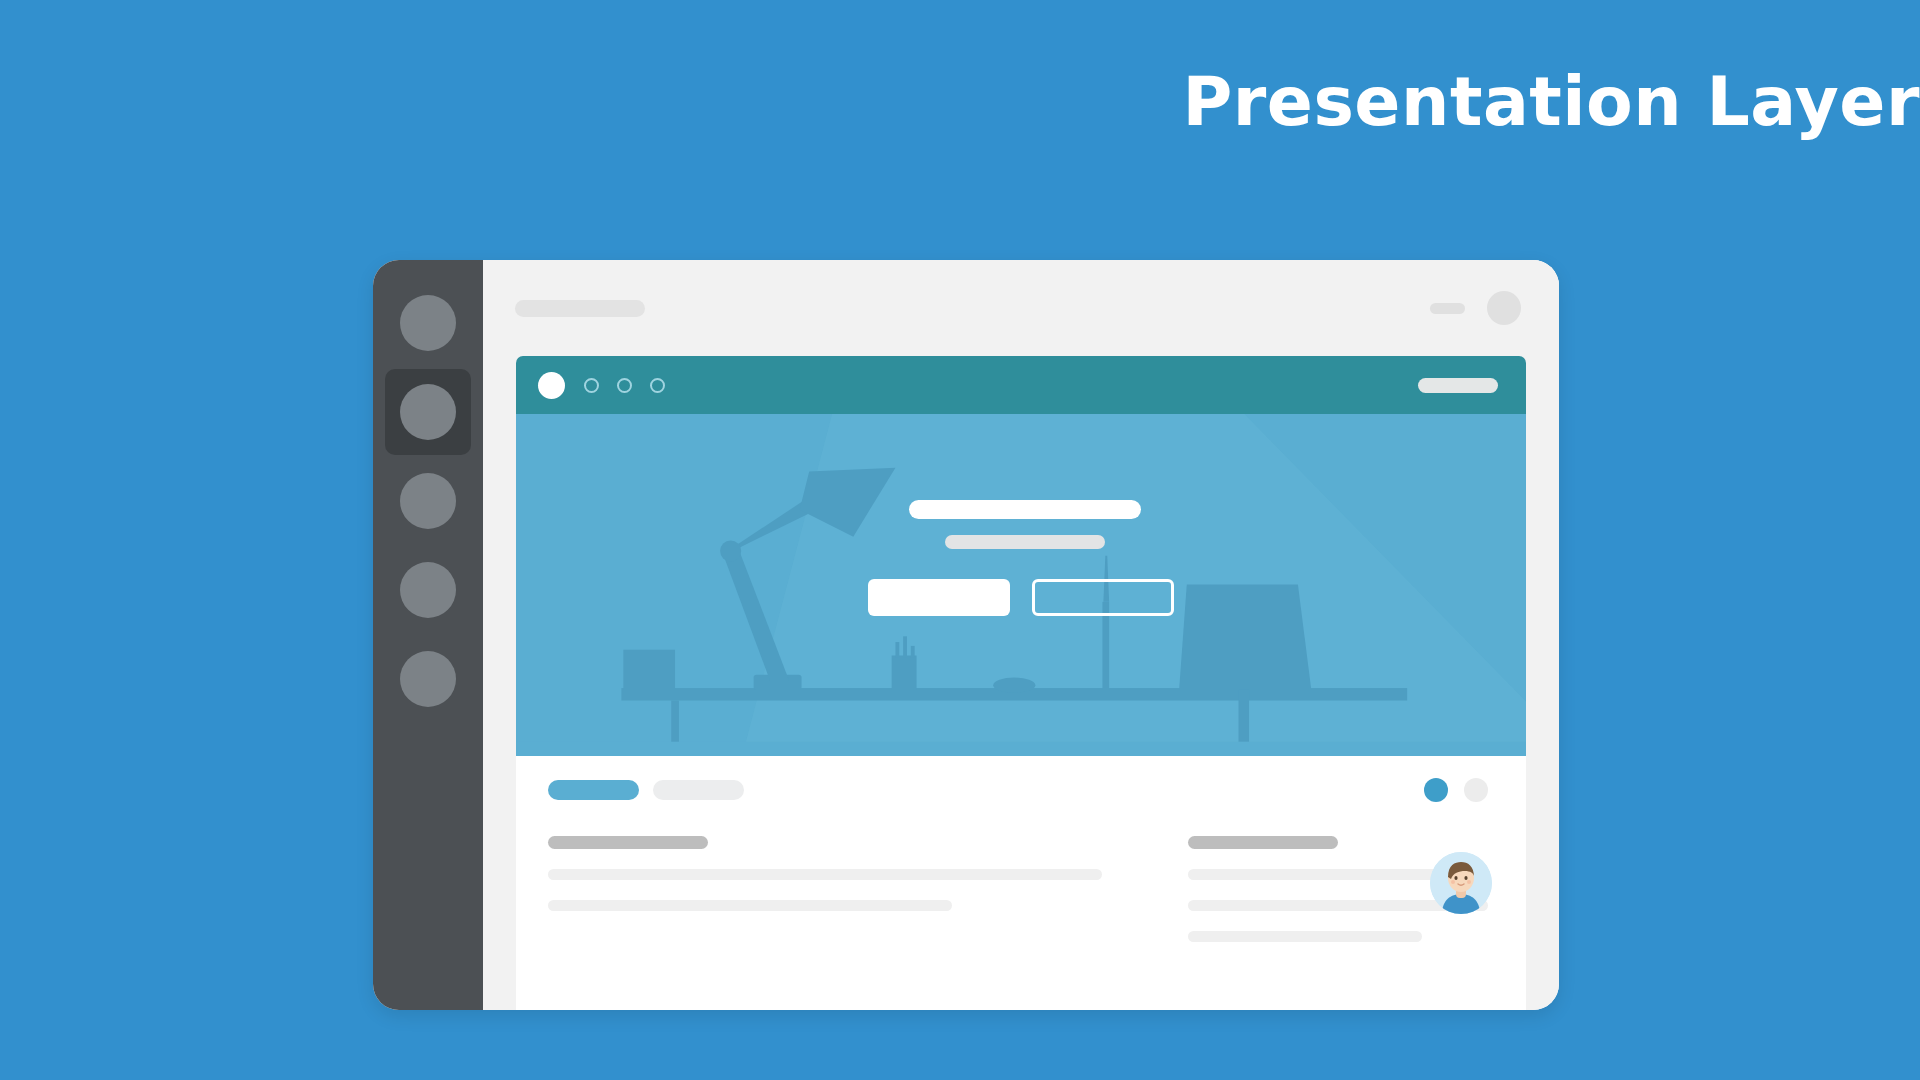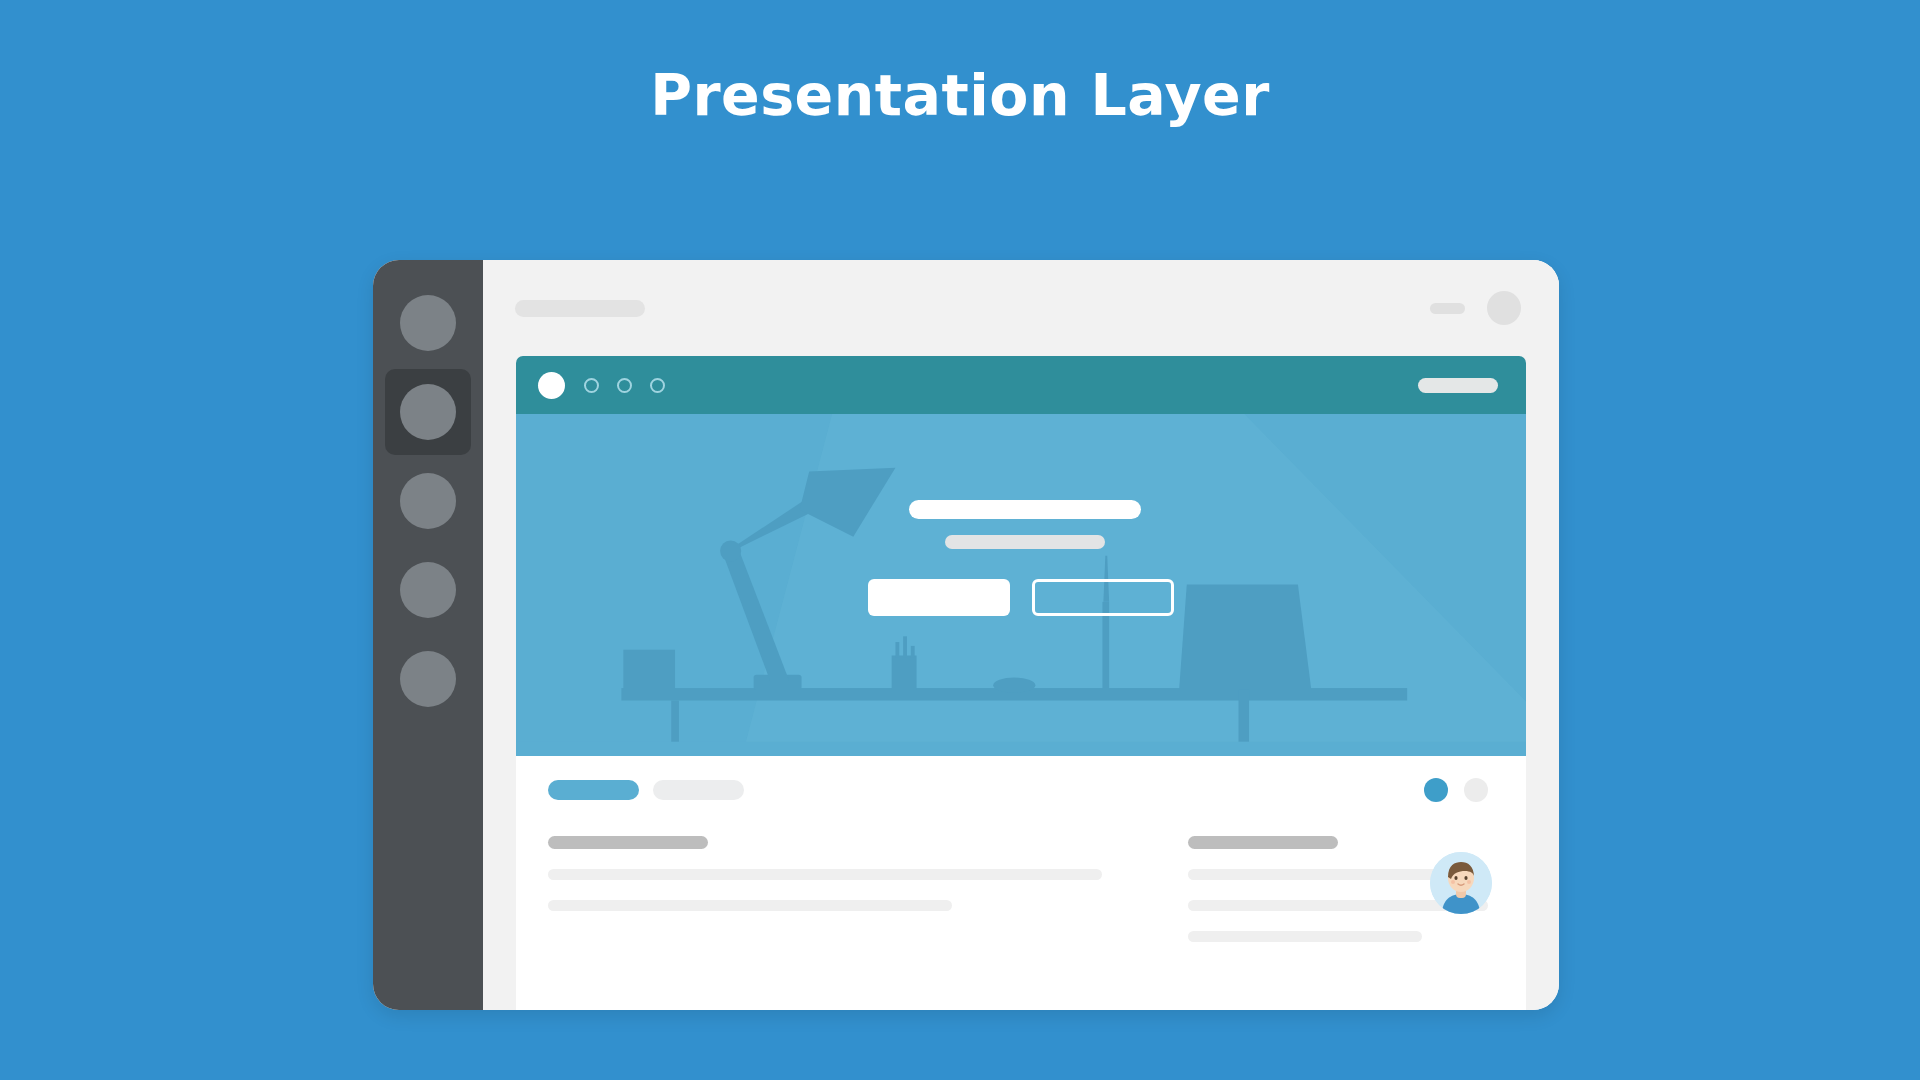--- a/index.html
+++ b/index.html
@@ -7,23 +7,23 @@
     width: 1920px; height: 1080px;
     overflow: hidden;
     font-family: "DejaVu Sans", "Liberation Sans", sans-serif;
   }
   body { background: #3290ce; position: relative; }
 
   
   .page-title {
     position: absolute;
     top: 62px; left: 0; width: 1920px;
-    text-align: center;
+    text-align: right;
     color: #ffffff;
-    font-size: 57px;
+    font-size: 68px;
     font-weight: bold;
     letter-spacing: 0.5px;
     font-family: "DejaVu Sans", "Liberation Sans", sans-serif;
   }
 
   
   .device {
     position: absolute;
     left: 373px; top: 260px;
     width: 1186px; height: 750px;

